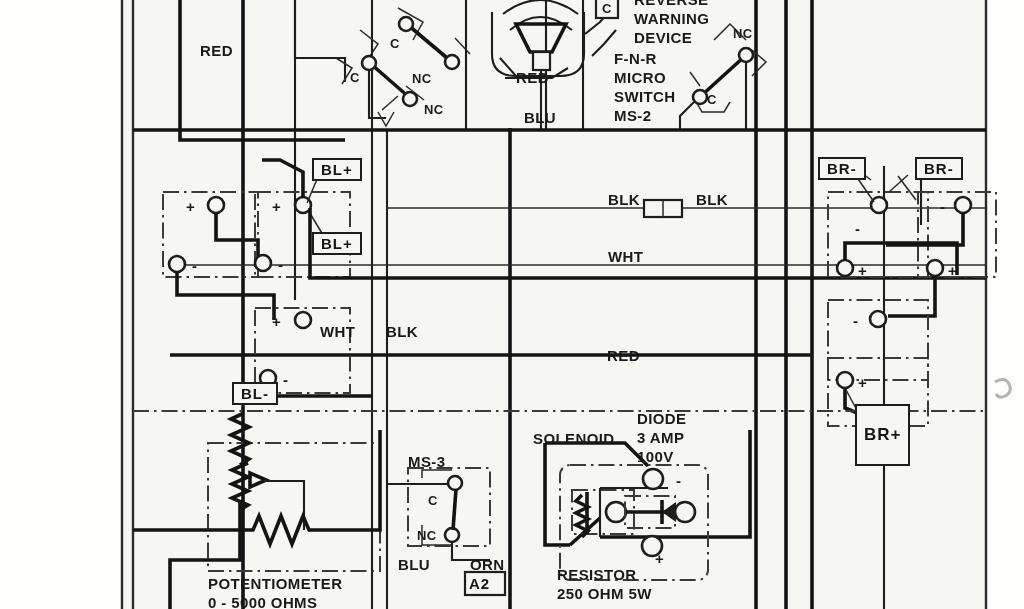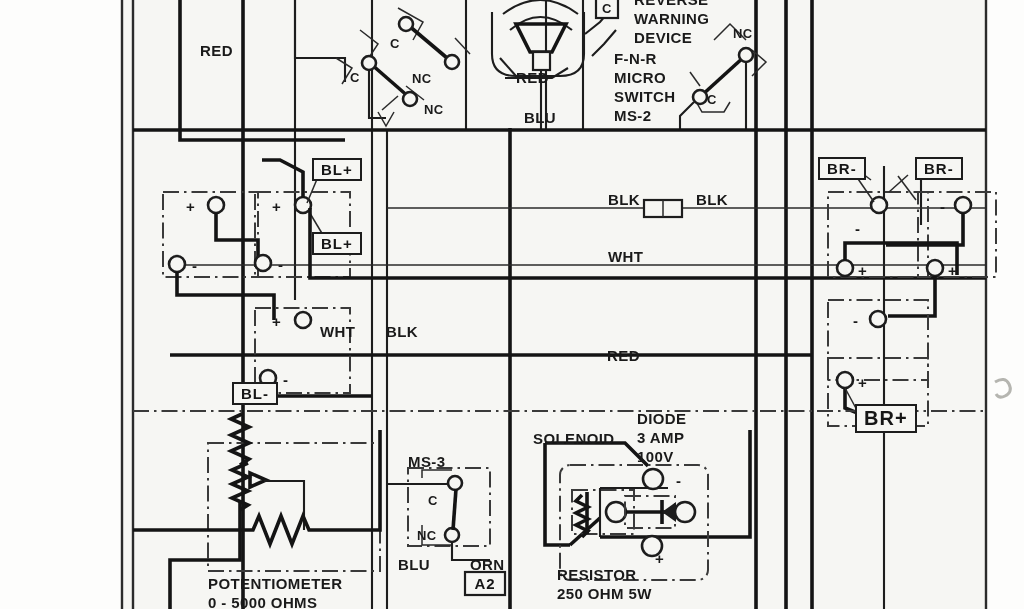--- a/index.html
+++ b/index.html
@@ -297,17 +297,17 @@
   <div style="position:absolute; left:312px; top:158px; border:2.4px solid #1d1d1d; background:#f6f6f3; padding:1px 7px; font-size:15px; font-weight:bold; letter-spacing:1px; color:#161616;">BL+</div>
 
   <div style="position:absolute; left:312px; top:232px; border:2.4px solid #1d1d1d; background:#f6f6f3; padding:1px 7px; font-size:15px; font-weight:bold; letter-spacing:1px; color:#161616;">BL+</div>
 
   <div style="position:absolute; left:196px; top:382px; border:2.4px solid #1d1d1d; background:#f6f6f3; padding:1px 7px; font-size:15px; font-weight:bold; letter-spacing:1px; color:#161616;margin-left:36px;">BL-</div>
 
   <div style="position:absolute; left:818px; top:157px; border:2.4px solid #1d1d1d; background:#f6f6f3; padding:1px 7px; font-size:15px; font-weight:bold; letter-spacing:1px; color:#161616;">BR-</div>
 
   <div style="position:absolute; left:915px; top:157px; border:2.4px solid #1d1d1d; background:#f6f6f3; padding:1px 7px; font-size:15px; font-weight:bold; letter-spacing:1px; color:#161616;">BR-</div>
 
-  <div style="position:absolute; left:855px; top:404px; border:2.4px solid #1d1d1d; background:#f6f6f3; padding:1px 7px; font-size:20px; font-weight:bold; letter-spacing:1px; color:#161616;">BR+</div>
-
-  <div style="position:absolute; left:469px; top:575px; width:32px; text-align:center; font-size:15px; font-weight:bold; letter-spacing:1px; color:#161616;">A2</div>
+  <div style="position:absolute; left:855px; top:404px; border:2.4px solid #1d1d1d; background:#f6f6f3; padding:19px 7px; font-size:17px; font-weight:bold; letter-spacing:1px; color:#161616;">BR+</div>
+
+  <div style="position:absolute; left:469px; top:575px; width:32px; text-align:left; font-size:15px; font-weight:bold; letter-spacing:1px; color:#161616;">A2</div>
 
 </div>
 
 </body></html>

